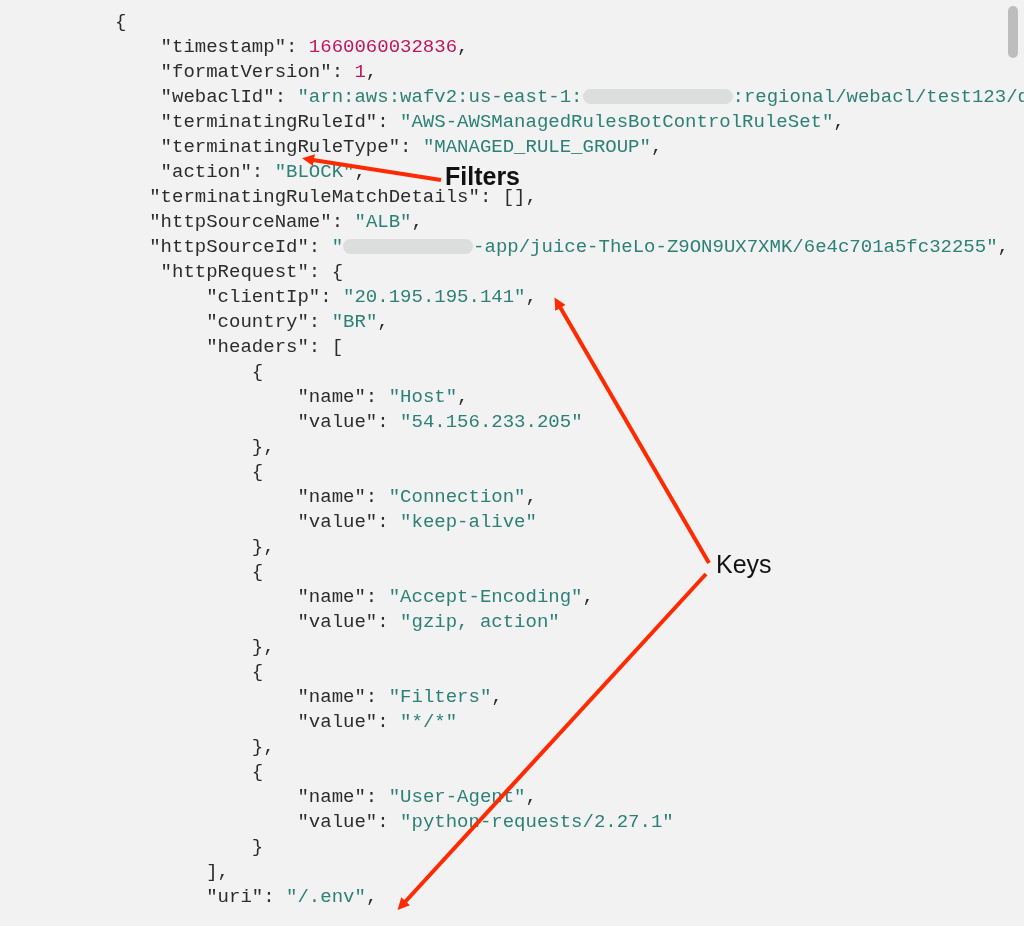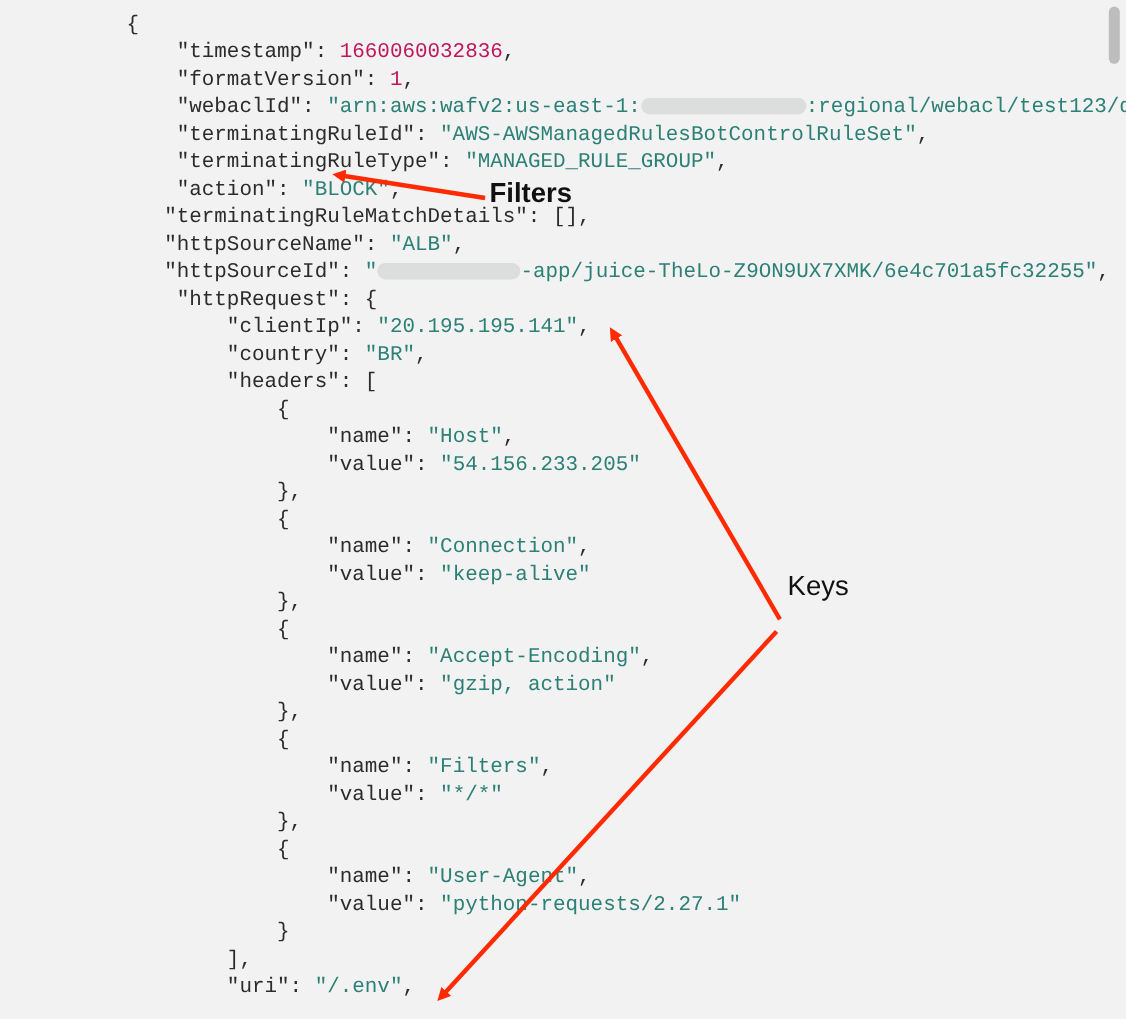--- a/index.html
+++ b/index.html
@@ -106,15 +106,15 @@
   </defs>
 
   <line x1="441" y1="180" x2="313" y2="160" stroke="#ff2a00" stroke-width="4" marker-end="url(#ah)"></line>
 
   <line x1="709" y1="563" x2="560" y2="307" stroke="#ff2a00" stroke-width="4" marker-end="url(#ah)"></line>
 
   <line x1="706" y1="574" x2="405" y2="902" stroke="#ff2a00" stroke-width="4" marker-end="url(#ah)"></line>
 </svg>
 
 <div class="ann" style="left:445px; top:162px;font-weight:bold;">Filters</div>
-<div class="ann" style="left:716px; top:519px;">Keys</div>
+<div class="ann" style="left:716px; top:550px;">Keys</div>
 
 <div class="scroll-thumb"></div>
 
 </body></html>

